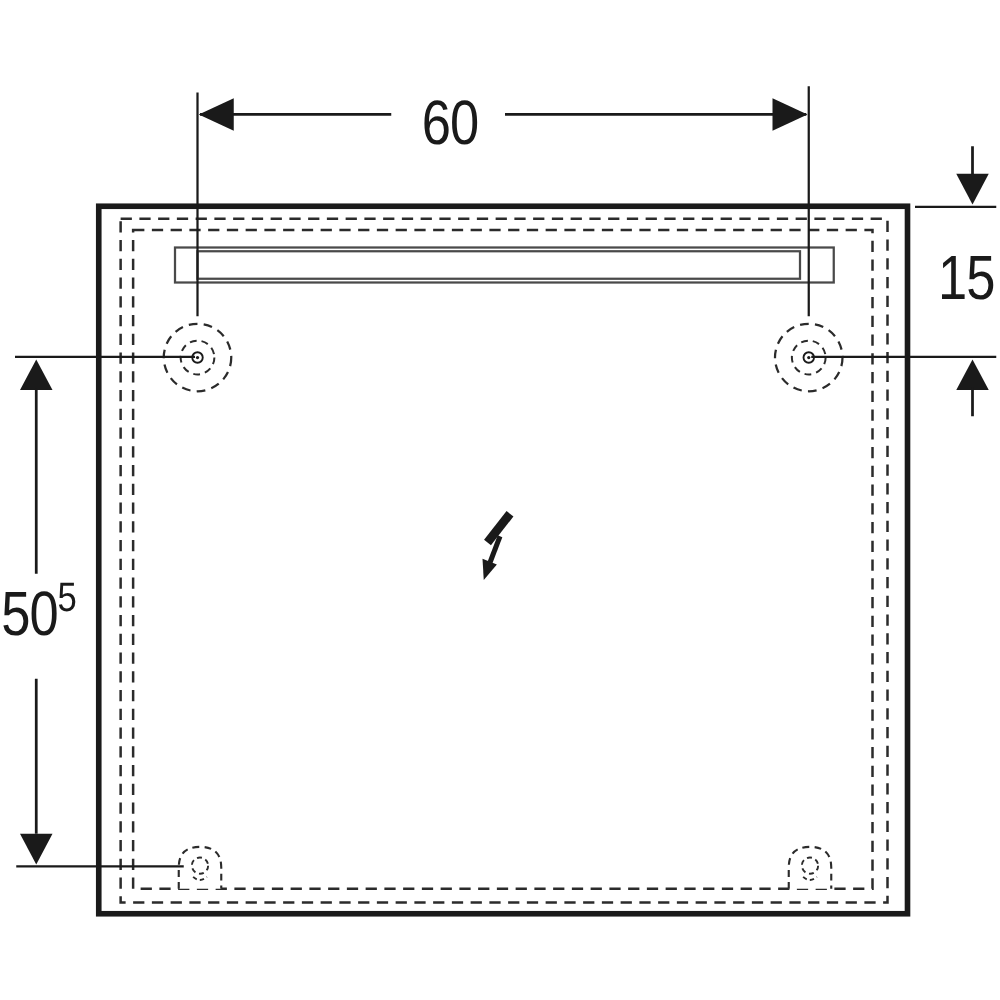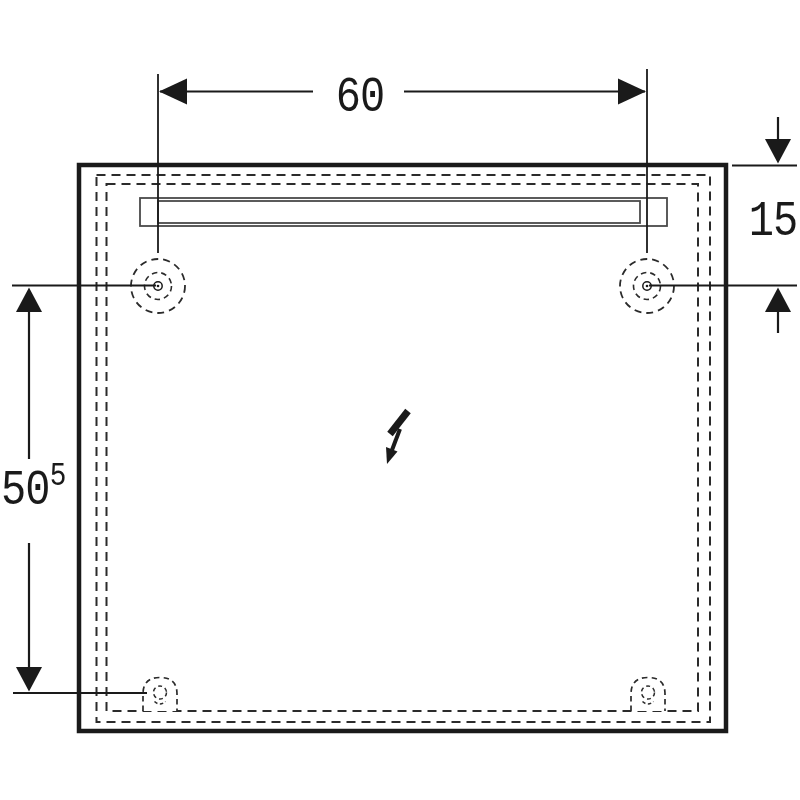--- a/index.html
+++ b/index.html
@@ -6,21 +6,21 @@
     margin: 0;
     padding: 0;
     background: #ffffff;
   }
   .canvas {
     position: relative;
     width: 800px;
     height: 800px;
     background: #ffffff;
     overflow: hidden;
-    font-family: Liberation Mono, monospace;
+    font-family: Liberation Sans, sans-serif;
   }
   .canvas svg {
     position: absolute;
     left: 0;
     top: 0;
   }
   .dim-label {
     position: absolute;
     color: #1a1a1a;
     font-size: 50px;

